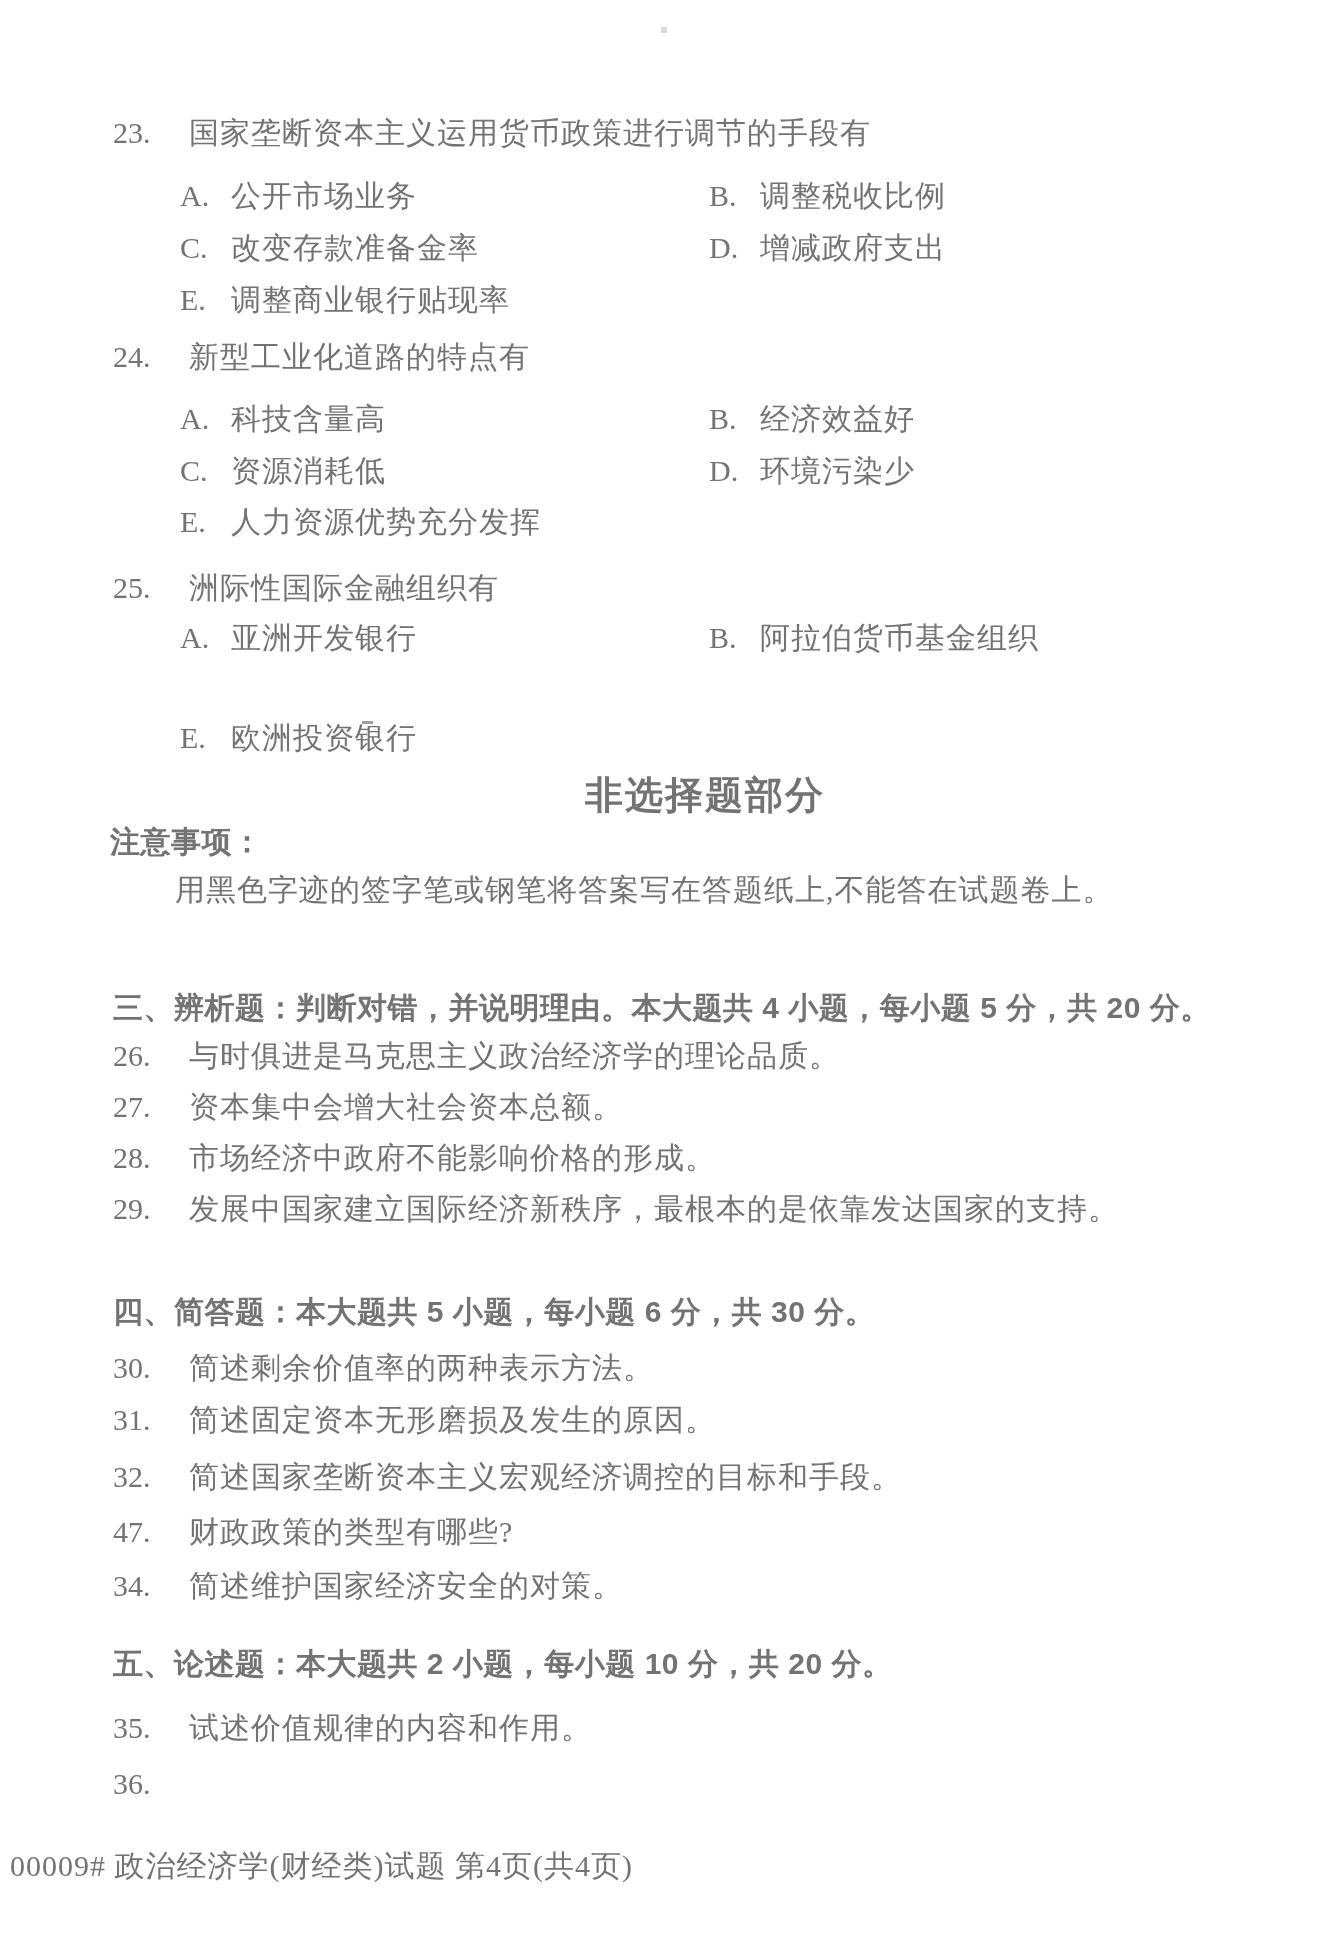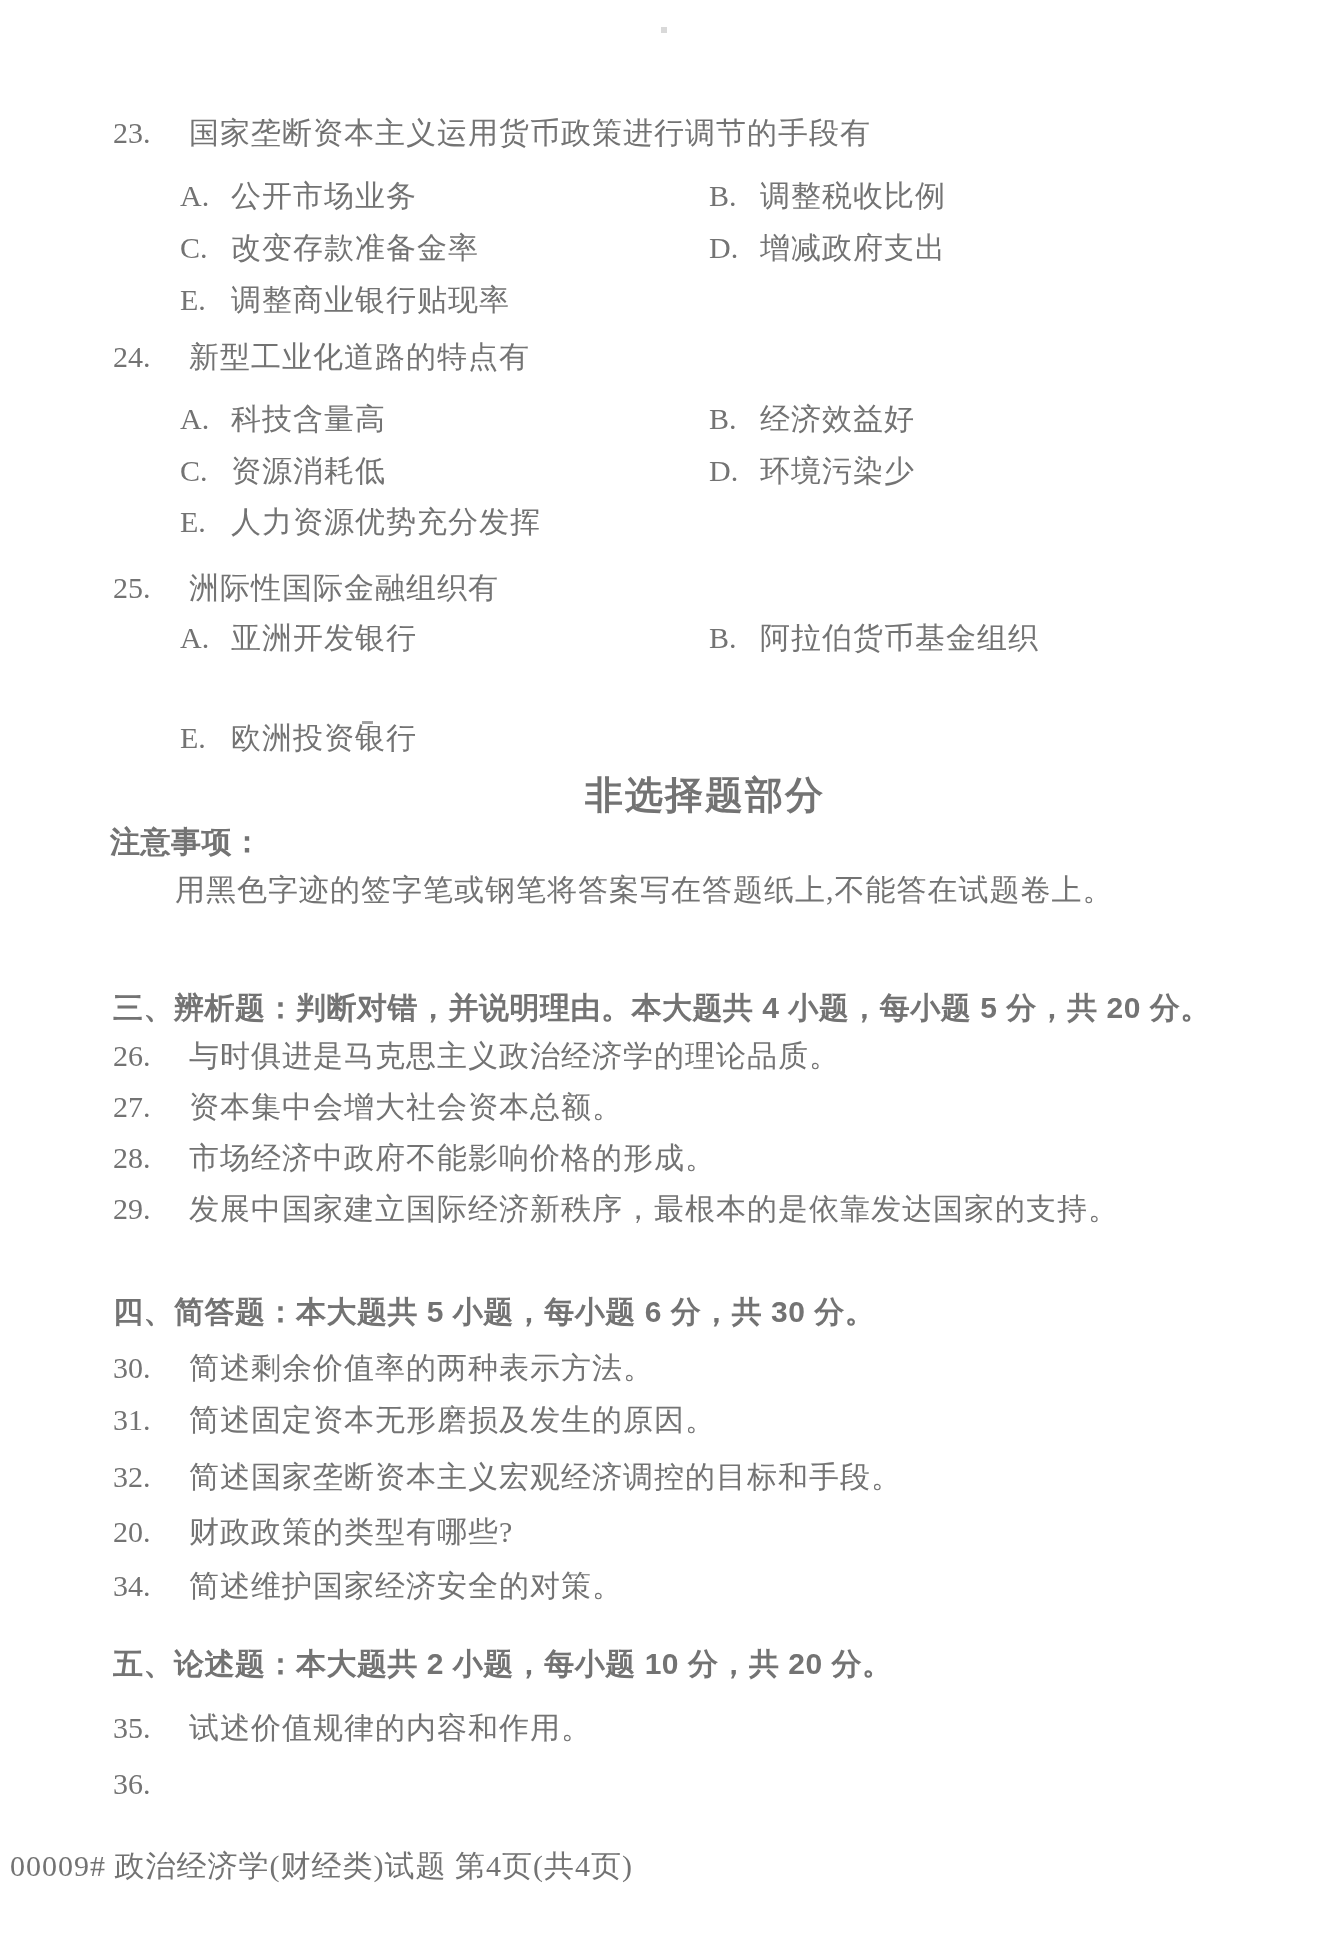--- a/index.html
+++ b/index.html
@@ -142,21 +142,21 @@
   </div>
   <div class="row" style="top:1400px">
     <span class="num">31.</span>
     <span class="qtext">简述固定资本无形磨损及发生的原因。</span>
   </div>
   <div class="row" style="top:1457px">
     <span class="num">32.</span>
     <span class="qtext">简述国家垄断资本主义宏观经济调控的目标和手段。</span>
   </div>
   <div class="row" style="top:1512px">
-    <span class="num">20.</span>
+    <span class="num">47.</span>
     <span class="qtext">财政政策的类型有哪些?</span>
   </div>
   <div class="row" style="top:1566px">
     <span class="num">34.</span>
     <span class="qtext">简述维护国家经济安全的对策。</span>
   </div>
 
   <div class="row" style="top:1644px">
     <span class="heading">五、论述题：本大题共 2 小题，每小题 10 分，共 20 分。</span>
   </div>

